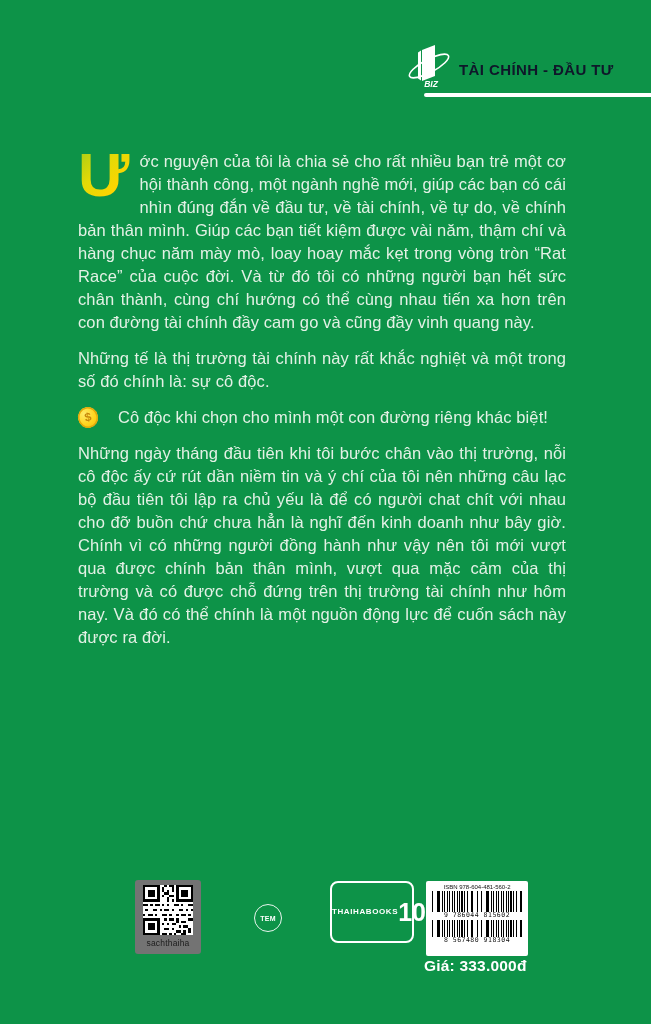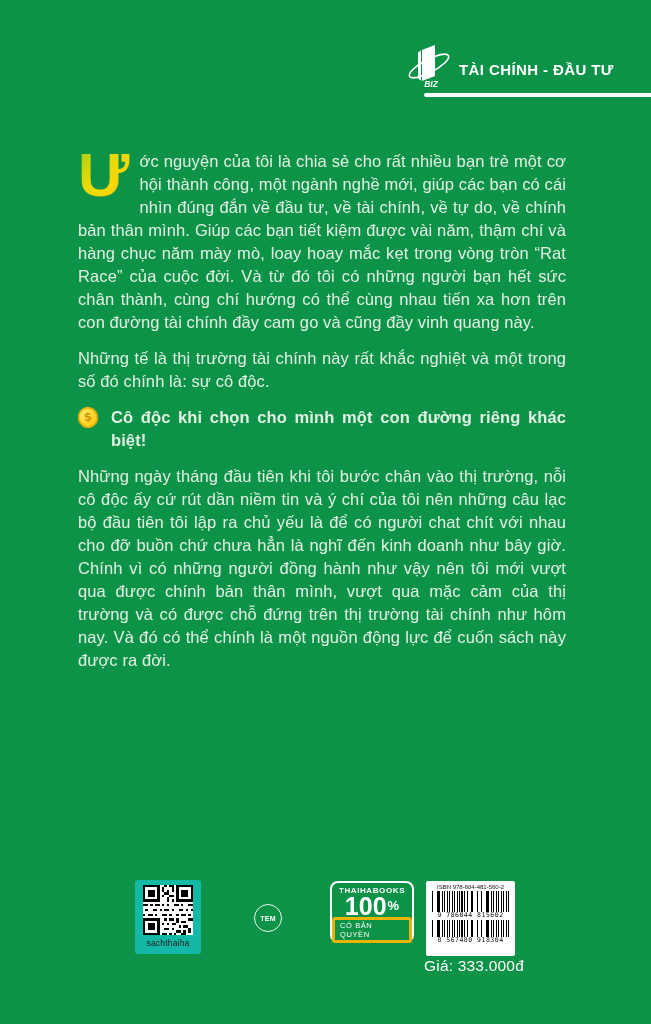--- a/index.html
+++ b/index.html
@@ -9,21 +9,21 @@
     background:#0d9348;
     overflow:hidden;
     font-family:"Liberation Sans","DejaVu Sans",sans-serif;
   }
 
   
   .header{position:absolute;top:0;left:0;right:0;height:100px;}
   .logo{position:absolute;left:404px;top:42px;width:50px;height:52px;}
   .category{
     position:absolute;left:459px;top:61px;
-    color:#ffffff;font-size:15px;font-weight:800;letter-spacing:.4px;
+    color:#0f172a;font-size:15px;font-weight:800;letter-spacing:.4px;
     white-space:nowrap;
   }
   .header-rule{
     position:absolute;left:424px;right:0;top:93px;height:3.5px;
     background:#ffffff;border-radius:2px 0 0 2px;
   }
 
   
   .body-text{
     position:absolute;left:78px;top:150px;width:488px;
@@ -34,84 +34,84 @@
   .dropcap{
     float:left;
     font-size:62px;line-height:46px;font-weight:bold;
     padding:2px 10px 0 0;
     color:#ffd400;
     background:linear-gradient(135deg,#a8cc17 0%,#e4da06 38%,#ffd400 72%);
     -webkit-background-clip:text;background-clip:text;
     -webkit-text-fill-color:transparent;
   }
   .bullets{list-style:none;margin:0 0 13px 0;padding:0;}
-  .bullets li{display:flex;gap:13px;margin:0 0 9px 0;font-weight:bold;}
+  .bullets li{display:flex;gap:20px;margin:0 0 9px 0;}
   .coin{
     flex:0 0 auto;width:20px;height:21px;margin-top:1px;
     border-radius:50%;
     background:radial-gradient(circle at 35% 30%,#ffea66,#ffd41c 55%,#edb90c);
     box-shadow:inset 0 0 0 1.5px #e3a90b;
     display:flex;align-items:center;justify-content:center;
     color:#c8870a;font-size:12px;font-weight:bold;
     transform:rotate(-12deg);
   }
   .coin::after{content:"$";}
 
   
   .qr-card{
     position:absolute;left:135px;top:880px;width:66px;height:74px;
-    background:#14b8a6;border-radius:3px;
+    background:#737373;border-radius:3px;
     display:flex;flex-direction:column;align-items:center;
     padding-top:5px;box-sizing:border-box;
   }
   .qr-card svg{width:50px;height:50px;}
   .qr-caption{font-size:8.5px;color:#1c1c1c;margin-top:3px;letter-spacing:.2px;}
 
   .tem-stamp{
     position:absolute;left:254px;top:904px;width:26px;height:26px;
     border:1.5px solid rgba(255,255,255,.9);border-radius:50%;
     display:flex;align-items:center;justify-content:center;
     color:#ffffff;font-size:7px;font-weight:bold;letter-spacing:.3px;
   }
 
   .badge{
     position:absolute;left:330px;top:881px;width:84px;height:62px;
     border:2px solid #ffffff;border-radius:8px;box-sizing:border-box;
-    display:flex;flex-direction:column;align-items:center;justify-content:space-between;
+    display:flex;align-items:center;justify-content:space-between;
     padding:3px 0 4px 0;color:#ffffff;
   }
   .badge-brand{font-size:8px;font-weight:900;letter-spacing:.6px;}
   .badge-percent{font-size:25px;font-weight:900;line-height:22px;display:flex;align-items:flex-start;}
   .badge-percent .pct{font-size:13px;font-weight:900;margin-left:1px;}
   .badge-slogan{
     font-size:7.5px;font-weight:normal;letter-spacing:.6px;
     border:3px solid #eab308;border-radius:3px;padding:1px 5px;
   }
 
   .barcode-card{
-    position:absolute;left:426px;top:881px;width:89px;height:75px;
+    position:absolute;left:426px;top:881px;width:102px;height:75px;
     background:#ffffff;border-radius:2px;box-sizing:border-box;
     padding:3px 4px;display:flex;flex-direction:column;
   }
   .isbn{font-size:6px;color:#111;text-align:center;white-space:nowrap;letter-spacing:0;}
   .bars{
     height:21px;margin:1px 2px 0 2px;
     background:repeating-linear-gradient(90deg,
       #000 0 1.4px,#fff 1.4px 2.6px,#000 2.6px 3.2px,#fff 3.2px 5.4px,
       #000 5.4px 6.6px,#fff 6.6px 7.4px,#000 7.4px 8px,#fff 8px 9.8px);
   }
   .bars.short{height:17px;}
   .ean{
     font-family:"DejaVu Sans Mono","Liberation Mono",monospace;
     font-size:6.5px;color:#111;text-align:center;white-space:nowrap;
     line-height:7px;letter-spacing:.5px;
   }
   .price{
     position:absolute;left:424px;top:957px;width:110px;
-    color:#ffffff;font-size:15.5px;font-weight:400;letter-spacing:.2px;
+    color:#ffffff;font-size:15.5px;font-weight:700;letter-spacing:.2px;
   }
 </style>
 </head>
 <body>
 
 <div class="cover">
 
   <div class="header">
     <svg class="logo" viewBox="0 0 50 52">
       <ellipse cx="25" cy="24" rx="22" ry="6.5" fill="none" stroke="#ffffff" stroke-width="1.6" transform="rotate(-28 25 24)"></ellipse>

